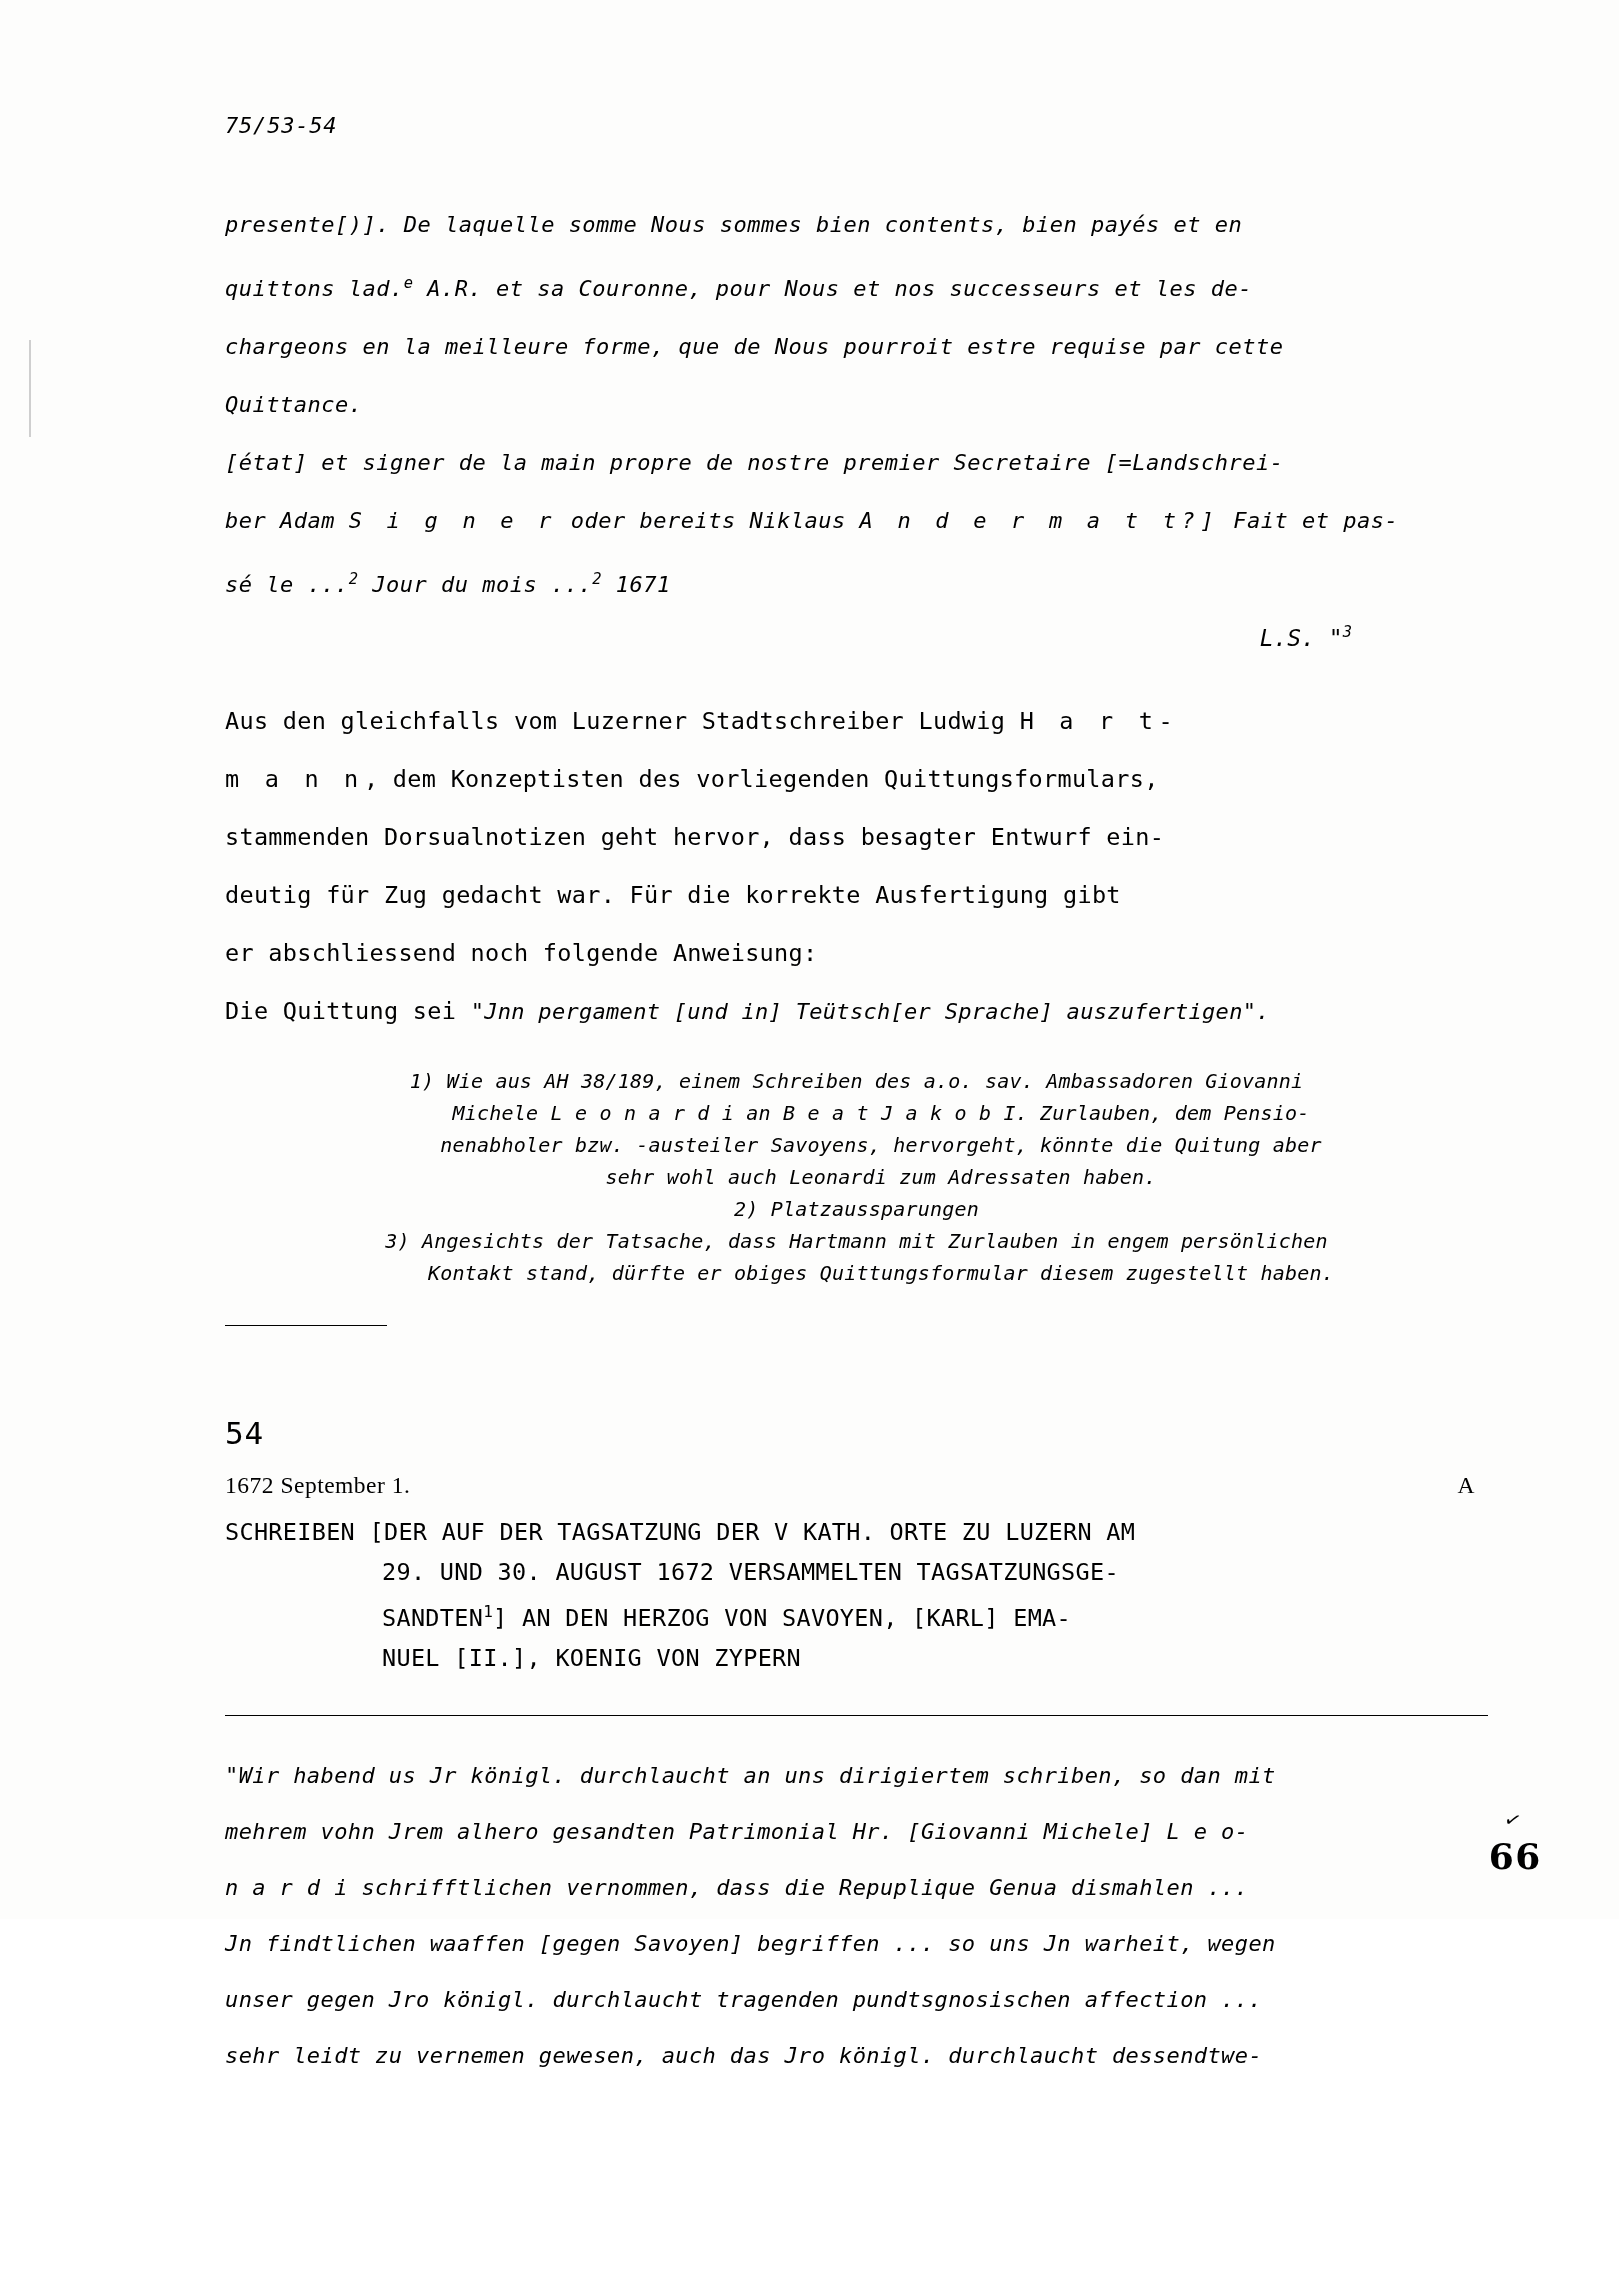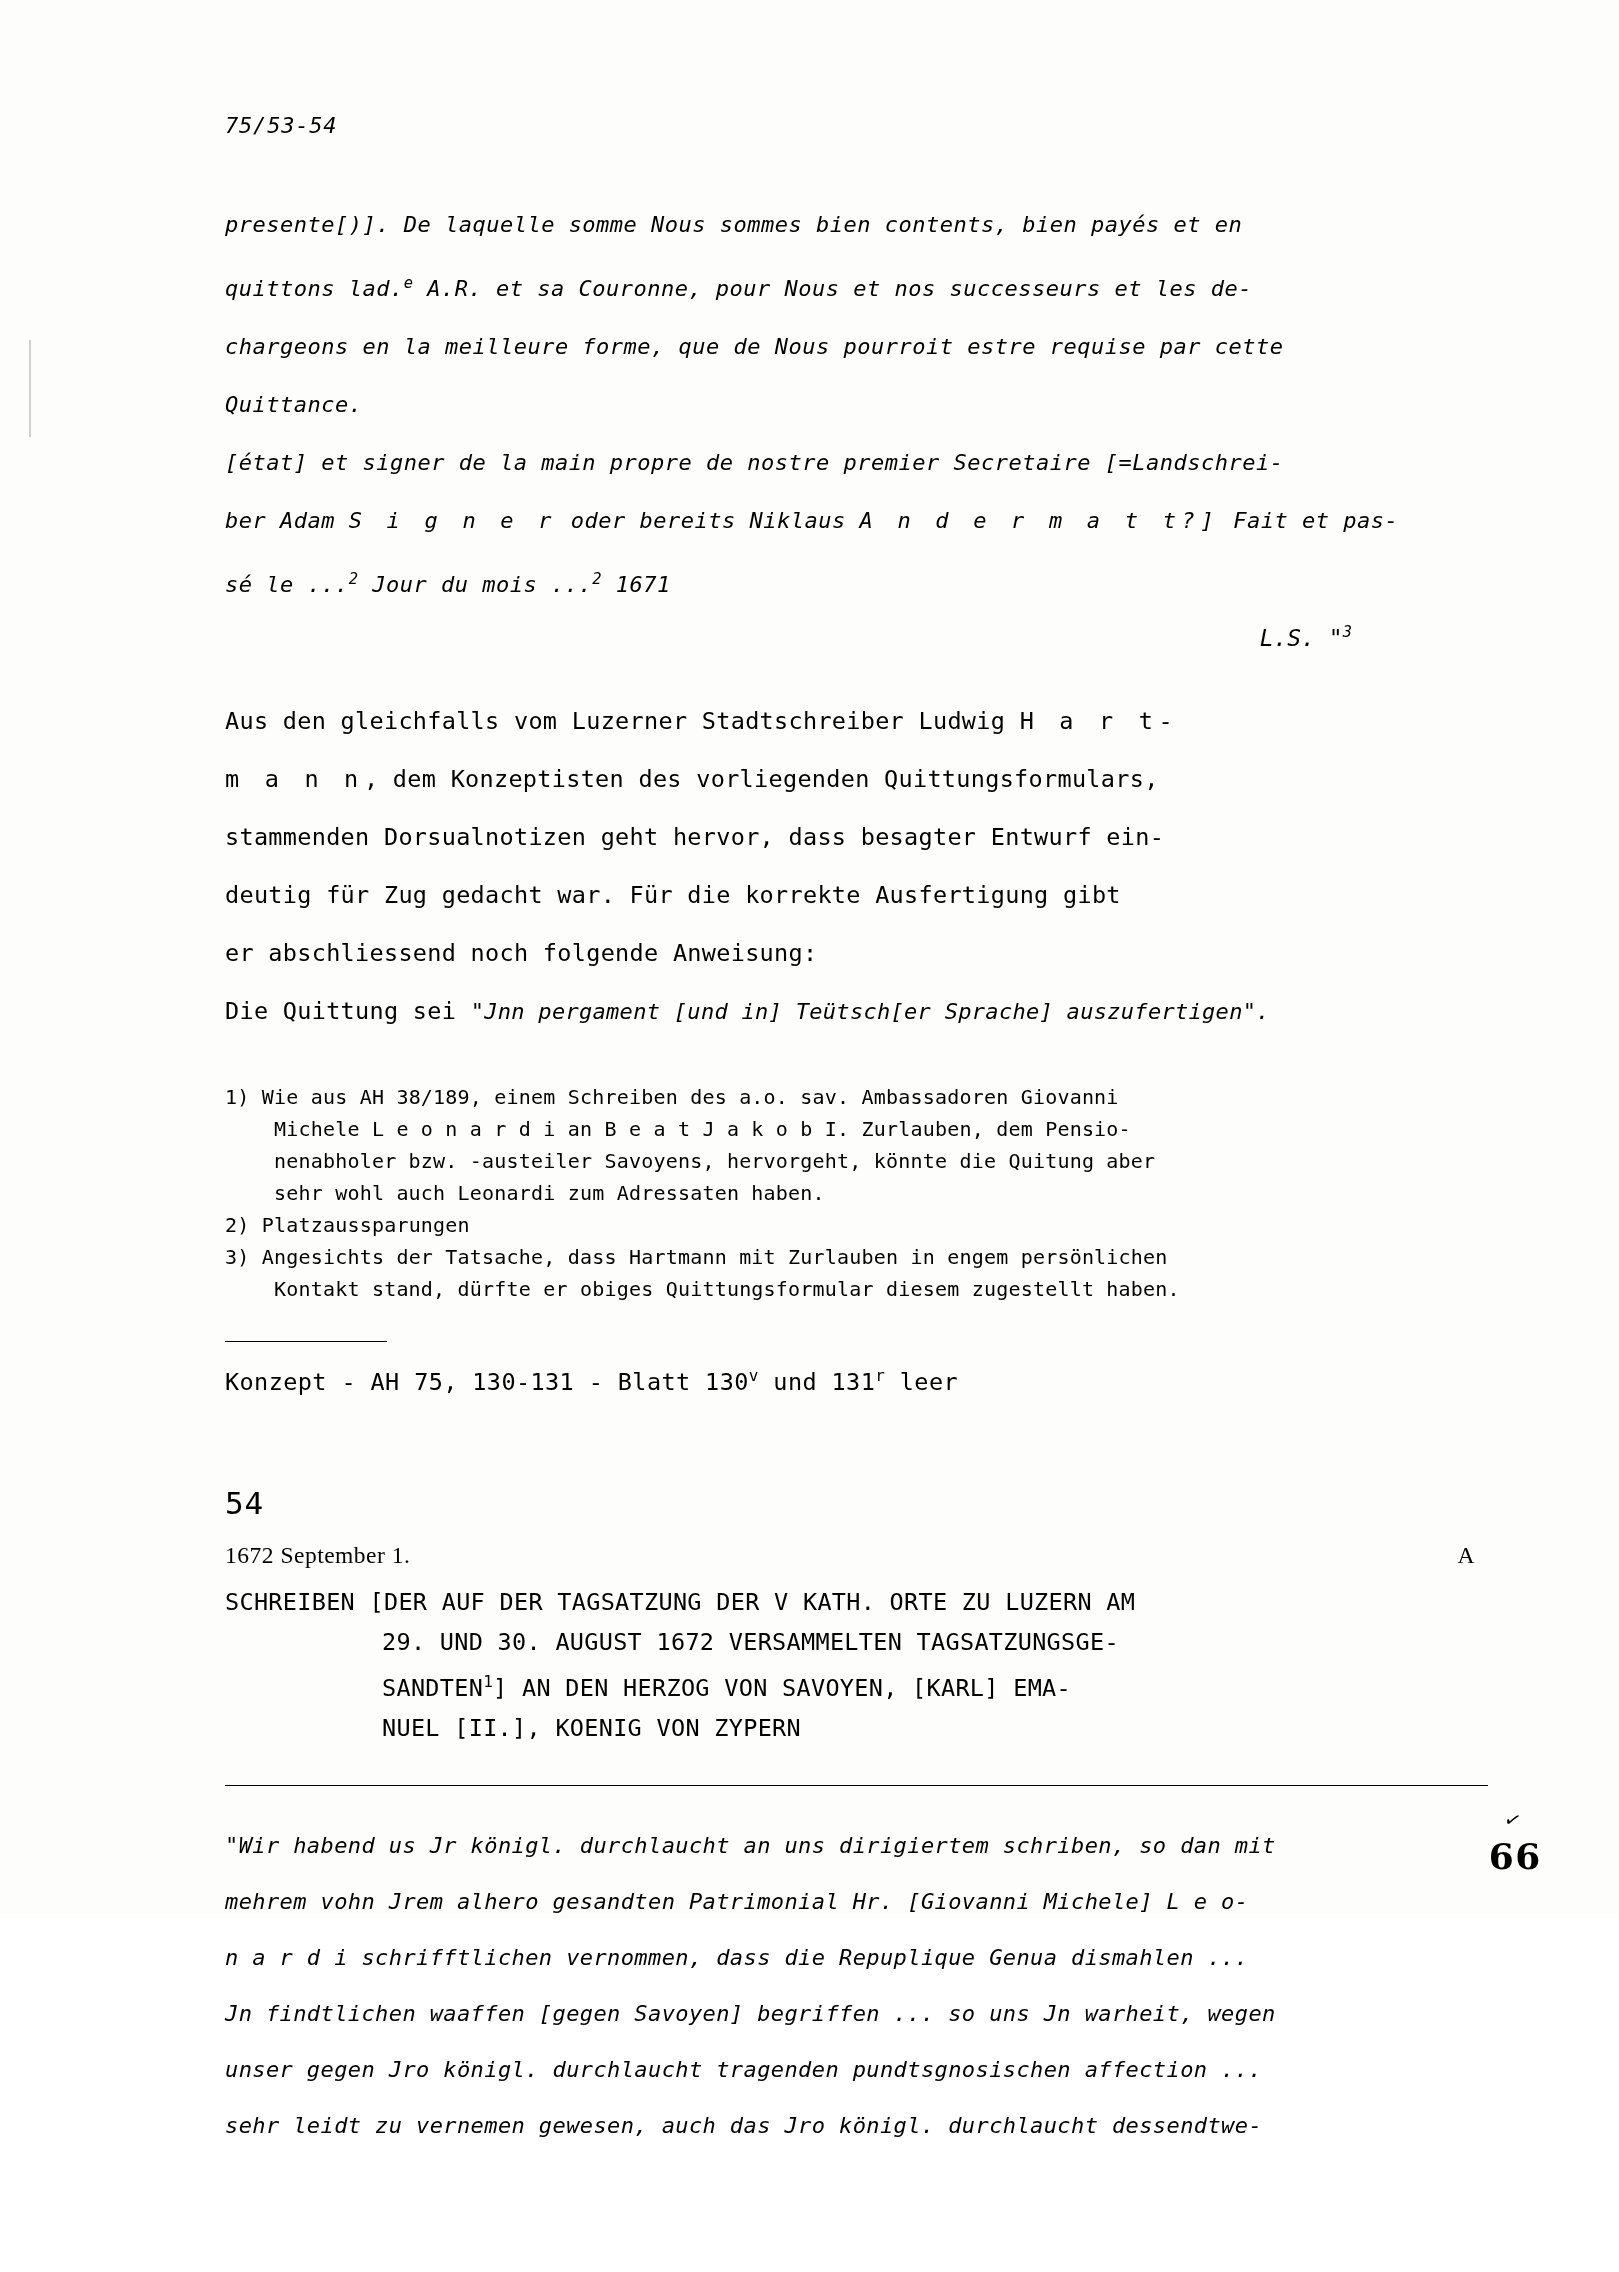--- a/index.html
+++ b/index.html
@@ -69,24 +69,26 @@
   }
   .spaced {
     letter-spacing: 5.7px;
   }
   .inline-ital {
     font-style: italic;
     font-size: 22px;
   }
   .notes {
     font-family: "DejaVu Sans Mono", monospace;
+    font-style: italic;
     font-size: 20px;
     line-height: 32px;
     letter-spacing: 0.2px;
-    margin-top: 40px;
+    margin-top: 24px;
+    text-align: center;
   }
   .notes .note {
     margin: 0 0 0 0;
     text-indent: 0;
   }
   .notes .note .body {
     display: block;
     padding-left: 39px;
     text-indent: -39px;
   }
@@ -230,21 +232,20 @@
       <p class="note">
           <span class="body"><span>3)</span> <span>Angesichts der Tatsache, dass Hartmann mit Zurlauben in engem persönlichen</span></span>
         </p>
       <p class="note">
           <span class="body">&nbsp;&nbsp;&nbsp;&nbsp;<span>Kontakt stand, dürfte er obiges Quittungsformular diesem zugestellt haben.</span></span>
         </p>
     </div>
 
     <hr class="rule">
 
-    <div class="konzept"><span>Konzept  -  AH 75, 130-131  -  Blatt 130</span><sup>v</sup><span> und 131</span><sup>r</sup><span> leer</span></div>
 
     <div class="doc-number">54</div>
 
     <div class="datum-row">
       <span>1672 September 1.</span>
       <span class="right">A</span>
     </div>
 
     <div class="regest">
       <p>SCHREIBEN [DER AUF DER TAGSATZUNG DER V KATH. ORTE ZU LUZERN AM</p>

